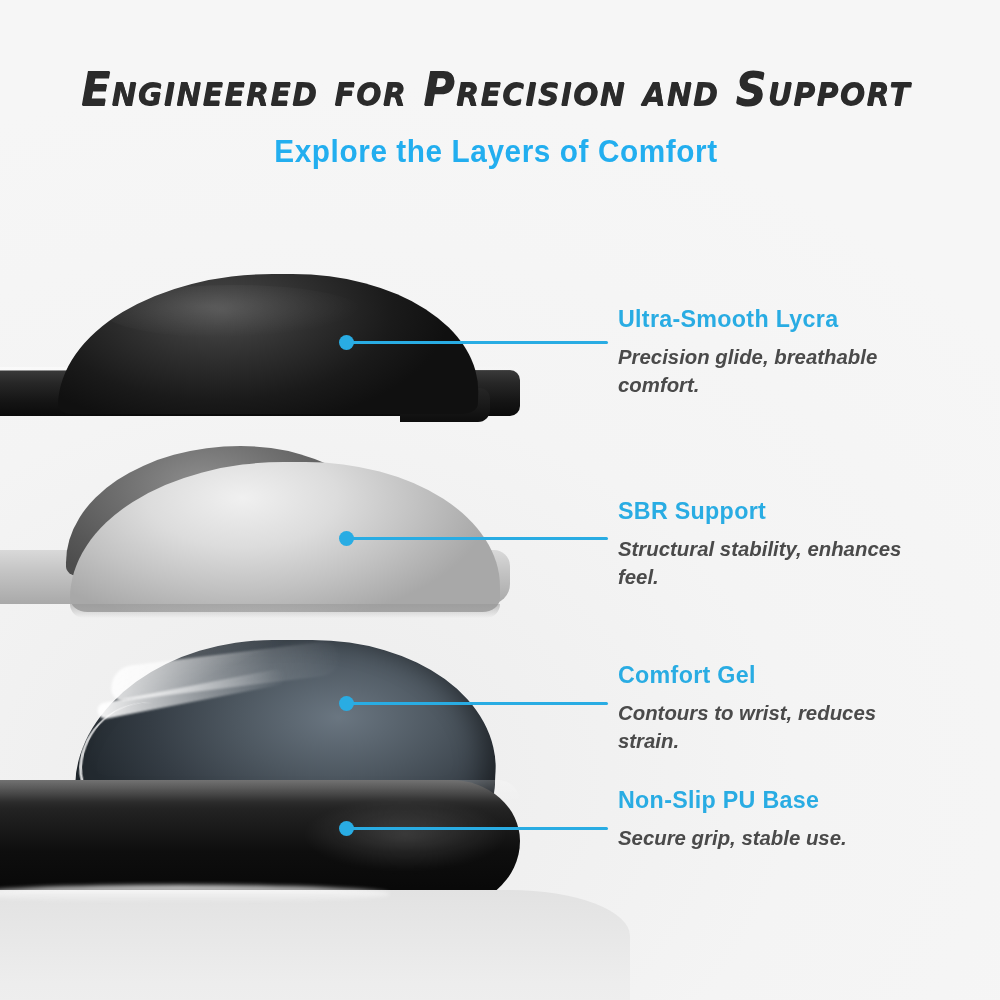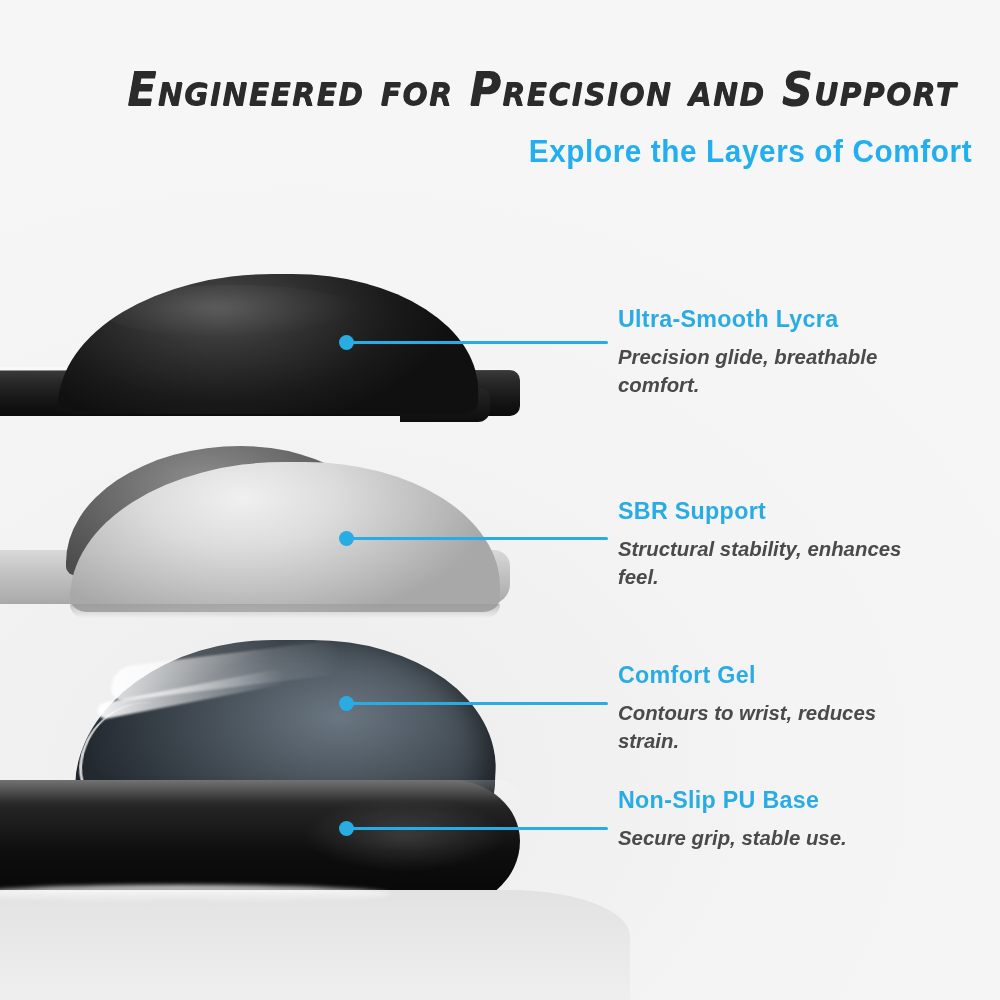--- a/index.html
+++ b/index.html
@@ -16,21 +16,21 @@
     position:relative;
     width:1000px;
     height:1000px;
     background:
       radial-gradient(ellipse 900px 700px at 30% 78%, #ececec 0%, #f4f4f4 55%, #f6f6f6 100%),
       linear-gradient(180deg,#f7f7f7 0%,#f4f4f4 100%);
     overflow:hidden;
   }
 
   
-  .header { position:absolute; top:0; left:0; width:992px; text-align:right; }
+  .header { position:absolute; top:0; left:0; width:992px; text-align:center; }
   .main-title {
     margin-top:62px;
     font-family:"DejaVu Sans", sans-serif;
     font-size:46px;
     font-weight:700;
     font-style:italic;
     font-variant:small-caps;
     letter-spacing:1.5px;
     color:#2b2b2b;
     white-space:nowrap;

